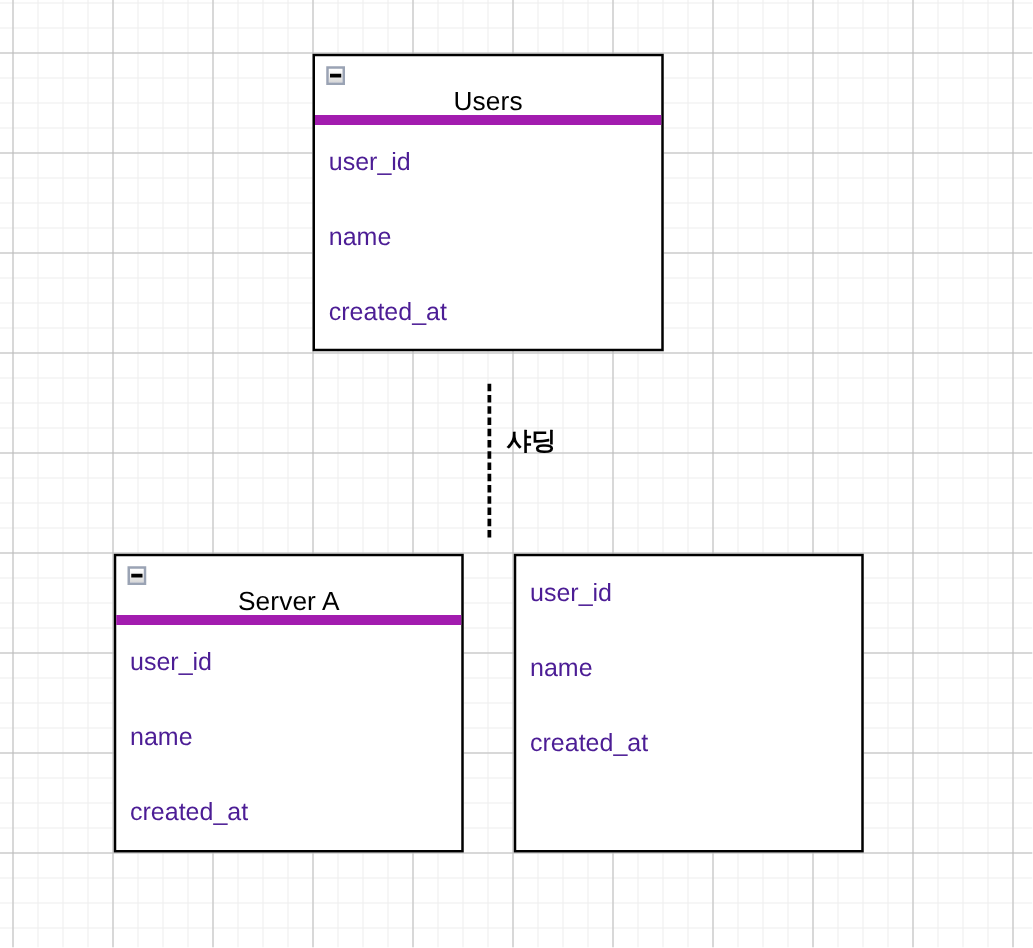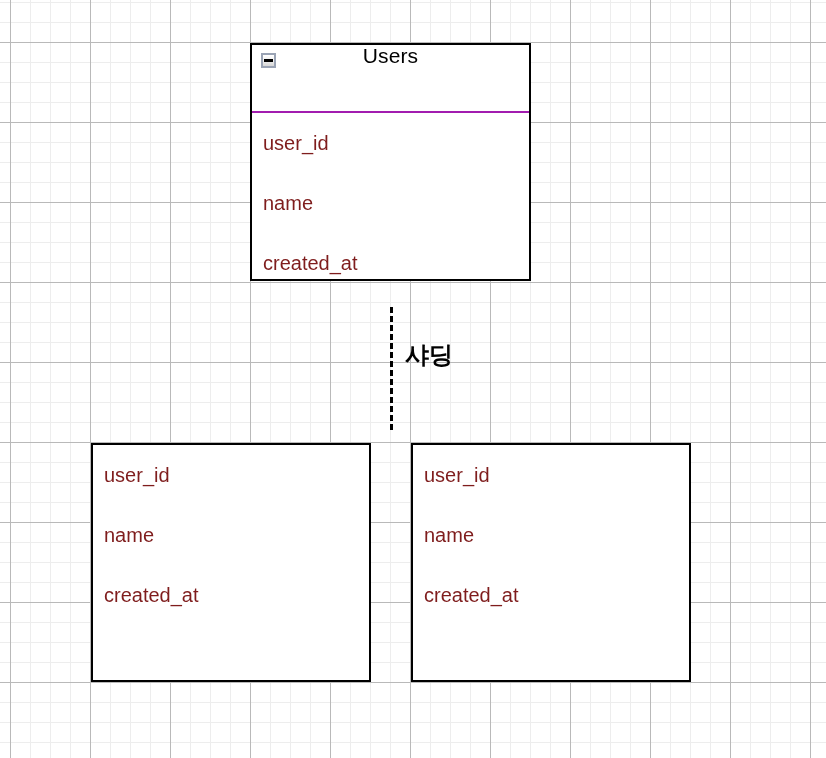--- a/index.html
+++ b/index.html
@@ -30,24 +30,24 @@
   .entity {
     position: absolute;
     box-sizing: border-box;
     background: #ffffff;
     border: 2px solid #000000;
   }
 
   .entity-header {
     position: relative;
     box-sizing: border-box;
-    height: 68px;
-    border-bottom: 2px solid #a21caf;
+    height: 55px;
+    border-bottom: 8px solid #a21caf;
     display: flex;
-    align-items: flex-start;
+    align-items: flex-end;
     justify-content: center;
   }
 
   .entity-title {
     font-size: 21px;
     color: #000000;
     line-height: 1;
     letter-spacing: 0.1px;
     white-space: nowrap;
   }
@@ -82,35 +82,35 @@
   .field-row {
     display: flex;
     align-items: center;
     height: 60px;
     padding-left: 11px;
     box-sizing: border-box;
   }
 
   .field-label {
     font-size: 20px;
-    color: #7f1d1d;
+    color: #4c1d95;
     line-height: 1;
     white-space: nowrap;
   }
 
   
   .shard-line {
     position: absolute;
     width: 0;
     border-left: 3px dashed #000000;
   }
 
   .shard-label {
     position: absolute;
-    font-size: 24px;
+    font-size: 20px;
     font-weight: bold;
     color: #000000;
     line-height: 1;
     white-space: nowrap;
   }
 </style>
 </head>
 <body>
 
 <div id="canvas">
@@ -130,20 +130,24 @@
       <div class="field-row">
         <span class="field-label">created_at</span>
       </div>
     </div>
   </div>
 
   <div class="shard-line" style="left:390px; top:307px; height:123px;"></div>
   <div class="shard-label" style="left:405px; top:343px;">샤딩</div>
 
   <div class="entity" style="left:91px; top:443px; width:280px; height:239px;">
+    <div class="entity-header">
+      <span class="collapse-icon"></span>
+      <span class="entity-title">Server A</span>
+    </div>
     <div class="entity-body">
       <div class="field-row">
         <span class="field-label">user_id</span>
       </div>
       <div class="field-row">
         <span class="field-label">name</span>
       </div>
       <div class="field-row">
         <span class="field-label">created_at</span>
       </div>

